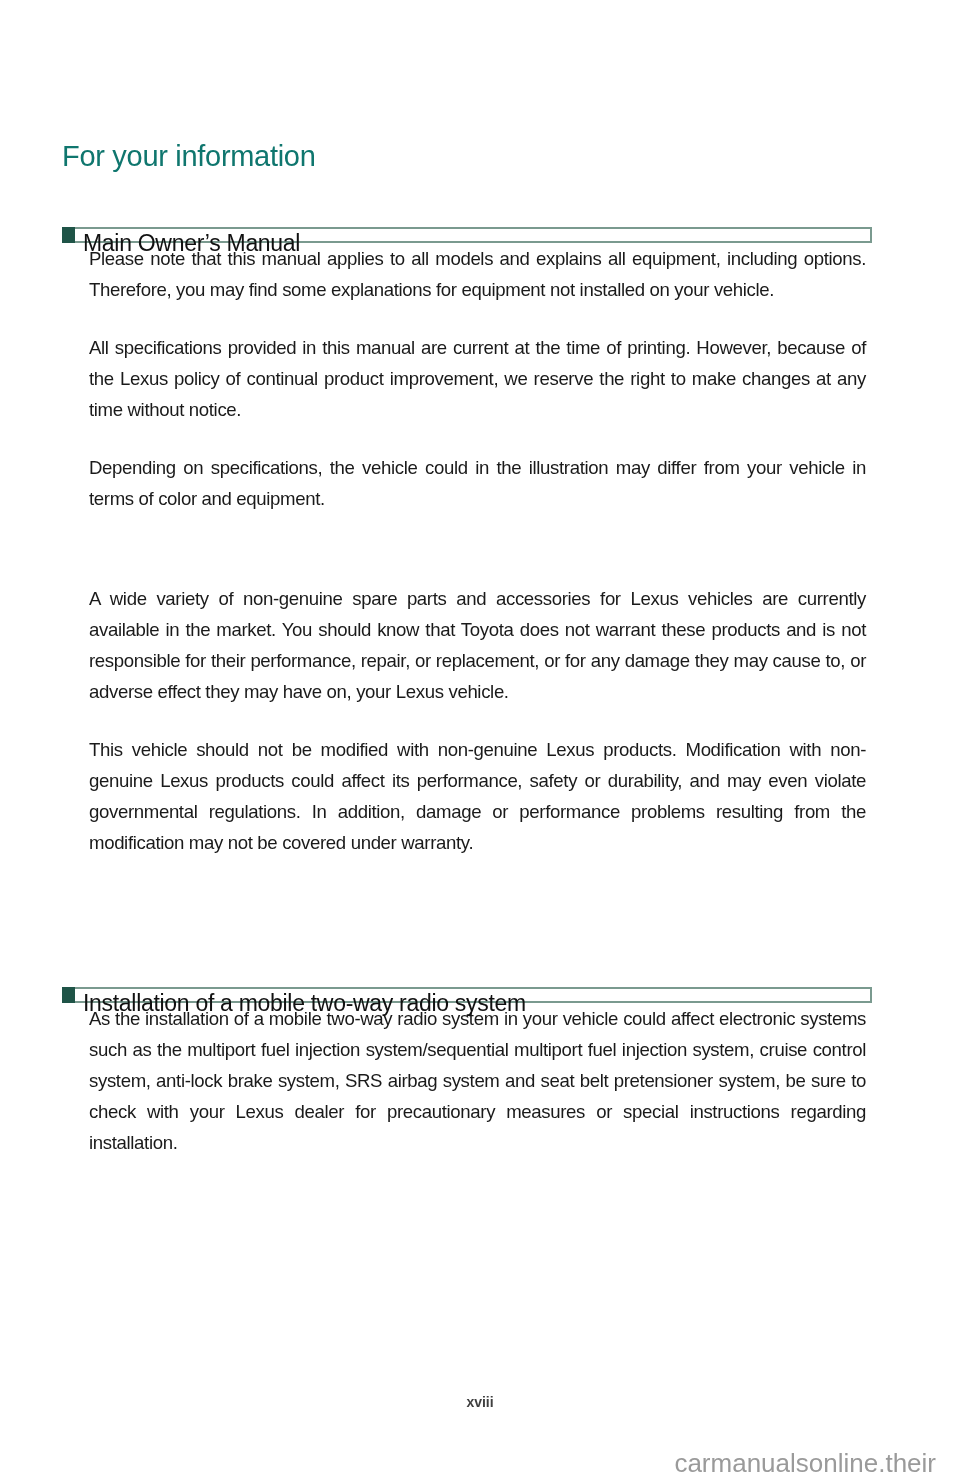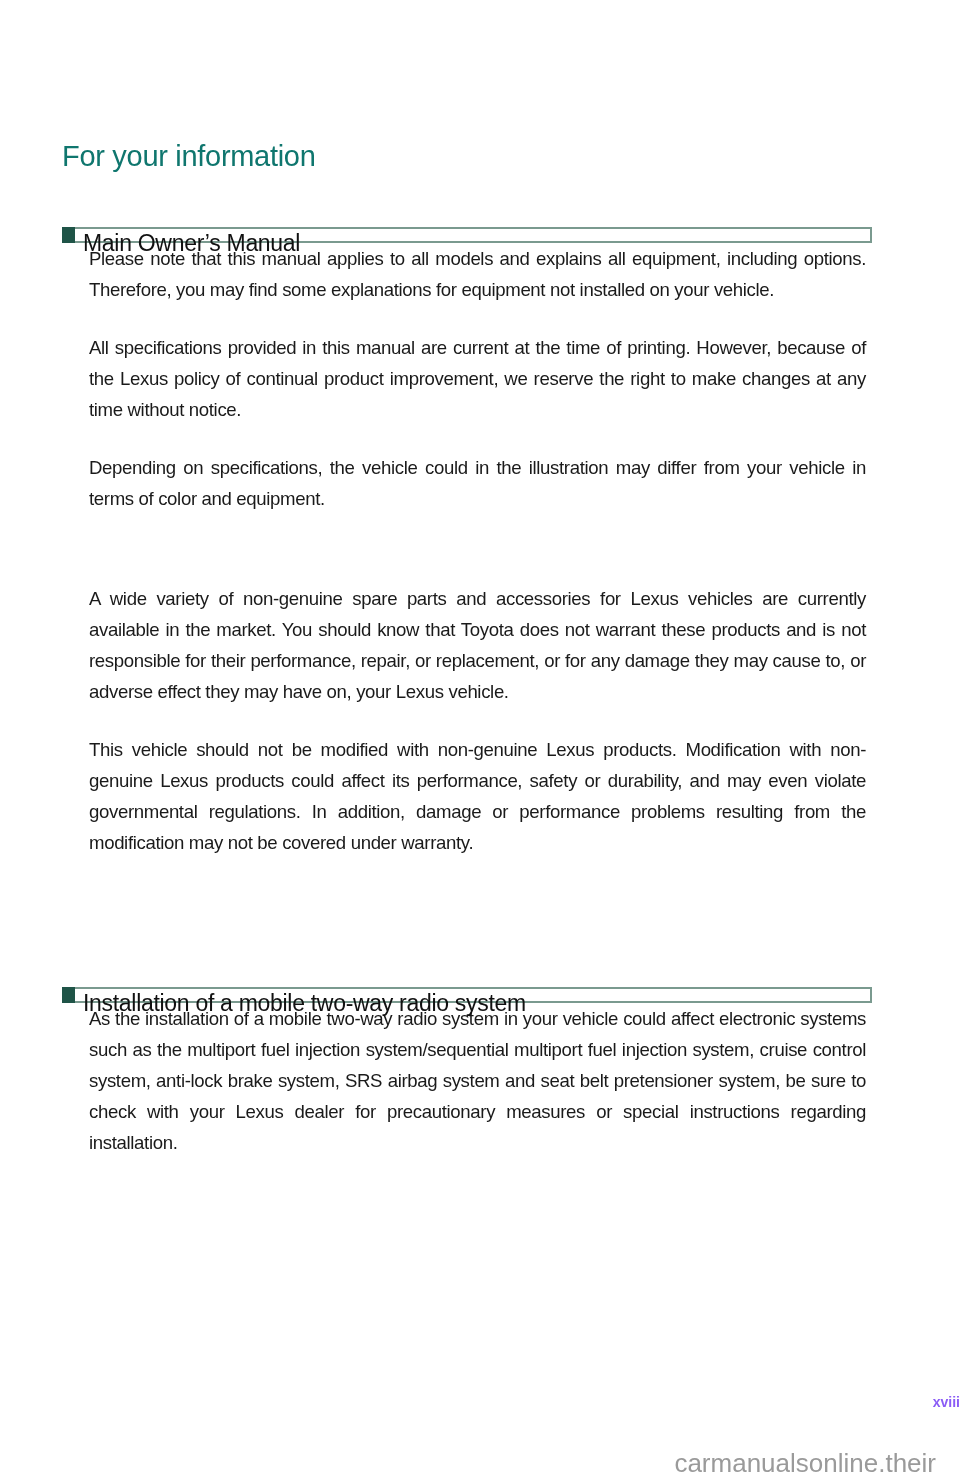--- a/index.html
+++ b/index.html
@@ -10,22 +10,22 @@
     .section { position: absolute; left: 62px; width: 810px; }
     .section-header { position: relative; height: 16px; border: 2px solid #7a9a8f; border-left: none;
                       box-sizing: border-box; background: #fff; }
     .section-header .bar { position: absolute; left: 0; top: -2px; bottom: -2px; width: 13px; background: #1f5447; }
     .section-header .title { position: absolute; left: 21px; top: 1px; font-size: 23px; color: #111;
                              letter-spacing: -0.3px; white-space: nowrap; }
     .para { margin: 0 0 0 27px; width: 777px; font-size: 18.6px; line-height: 31px; text-align: justify;
             color: #1a1a1a; letter-spacing: -0.35px; }
     .para + .para { margin-top: 27px; }
     .body-block { }
-    .page-number { position: absolute; left: 0; width: 960px; text-align: right; top: 1394px;
-                   font-size: 14px; font-weight: bold; color: #8b5cf6; }
+    .page-number { position: absolute; left: 0; width: 960px; text-align: center; top: 1394px;
+                   font-size: 14px; font-weight: bold; color: #404040; }
     .watermark { position: absolute; right: 24px; top: 1448px; font-size: 26px; color: #9a9a9a;
                  font-family: "Liberation Sans", sans-serif; }
   </style>
 </head>
 <body>
 
 <h1 class="page-title">For your information</h1>
 
 <div class="section" style="top:227px;">
   <div class="section-header">

